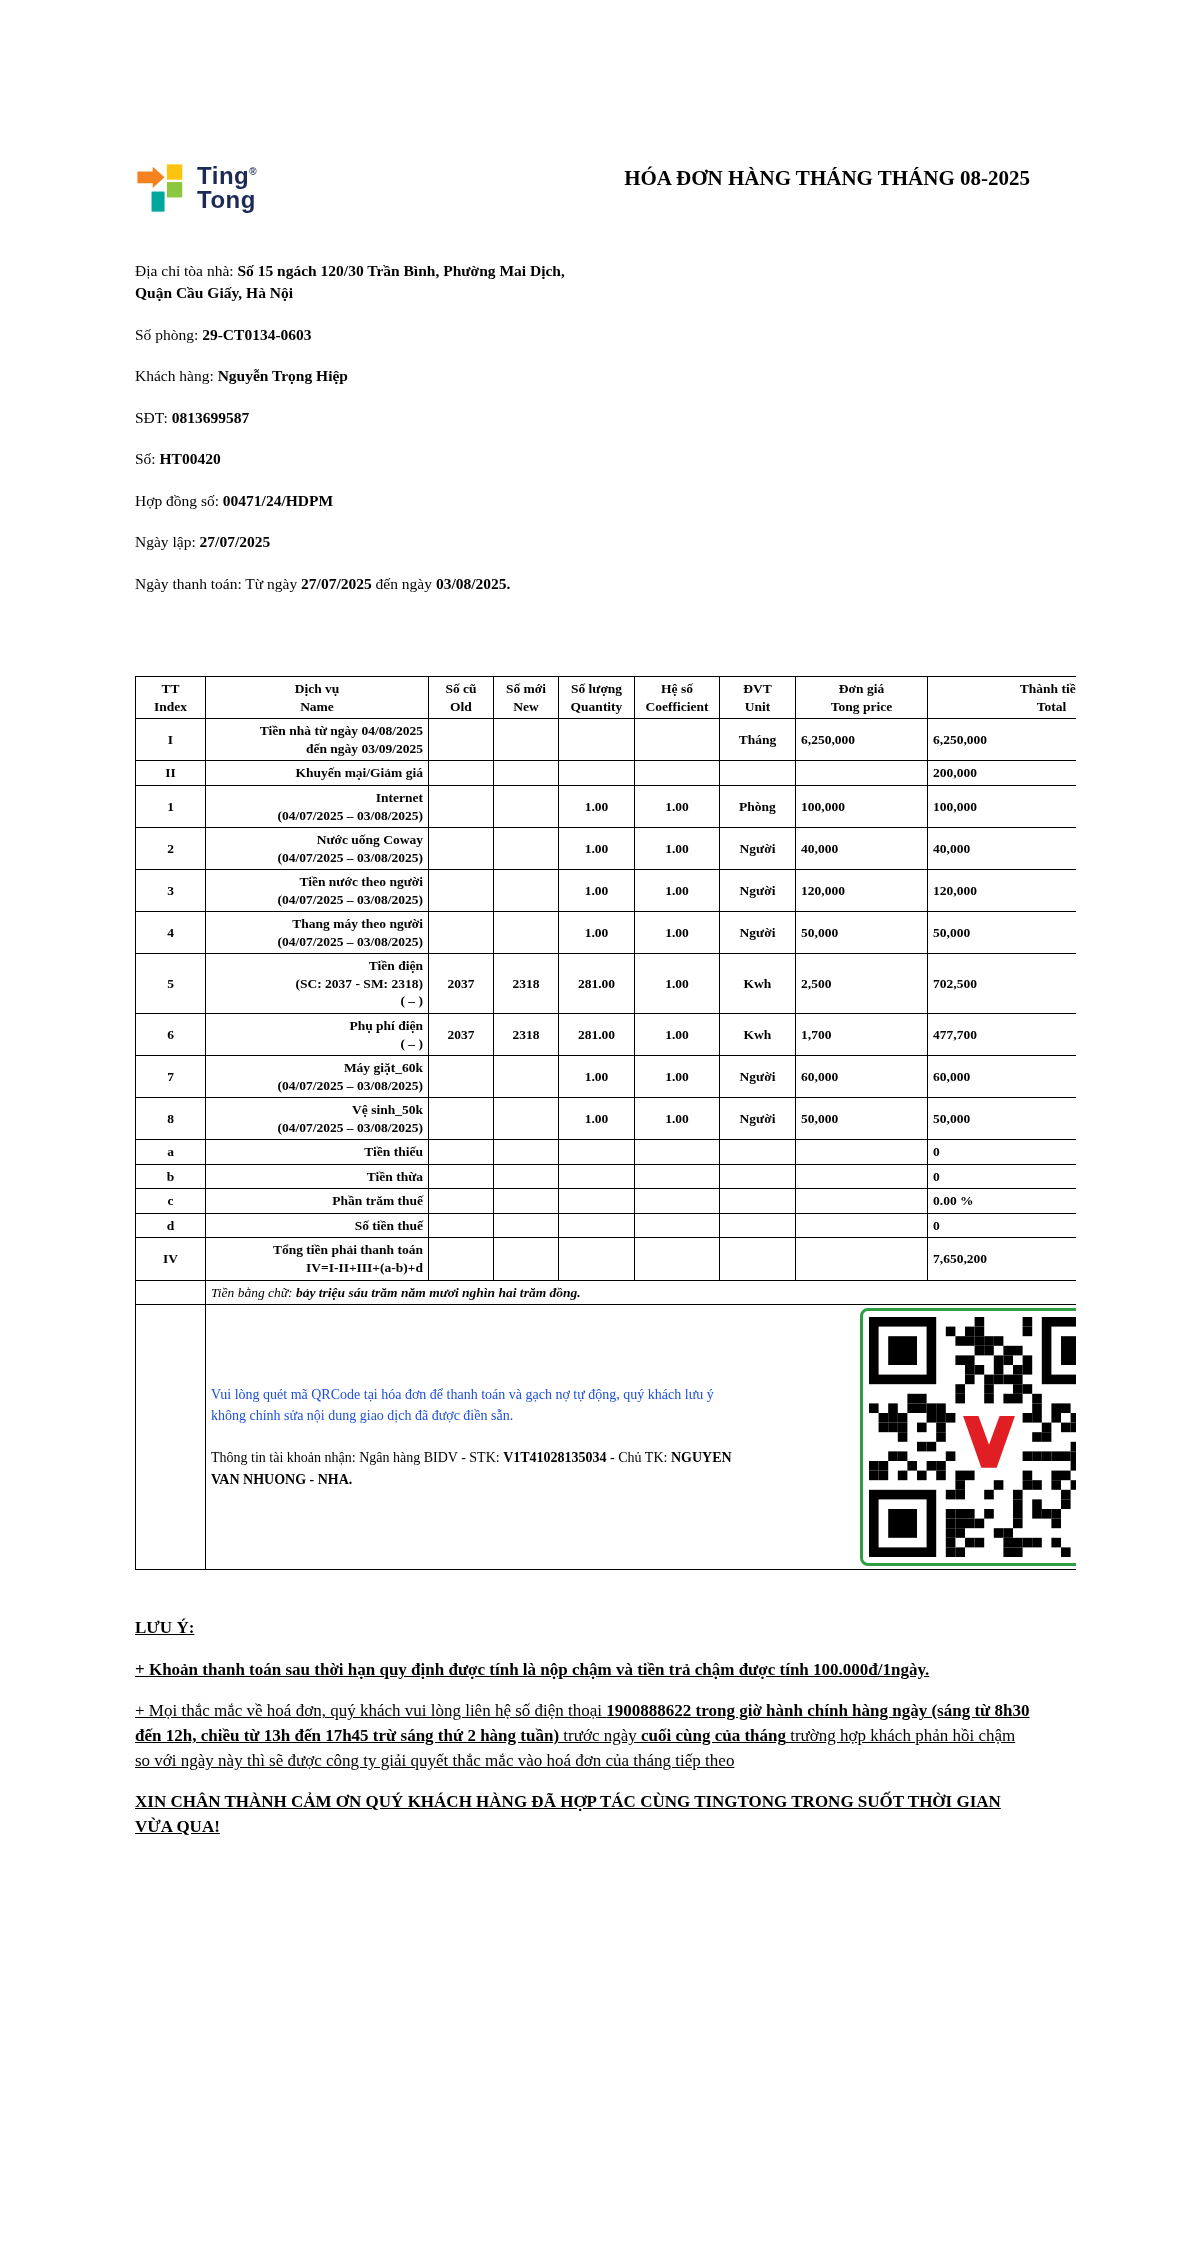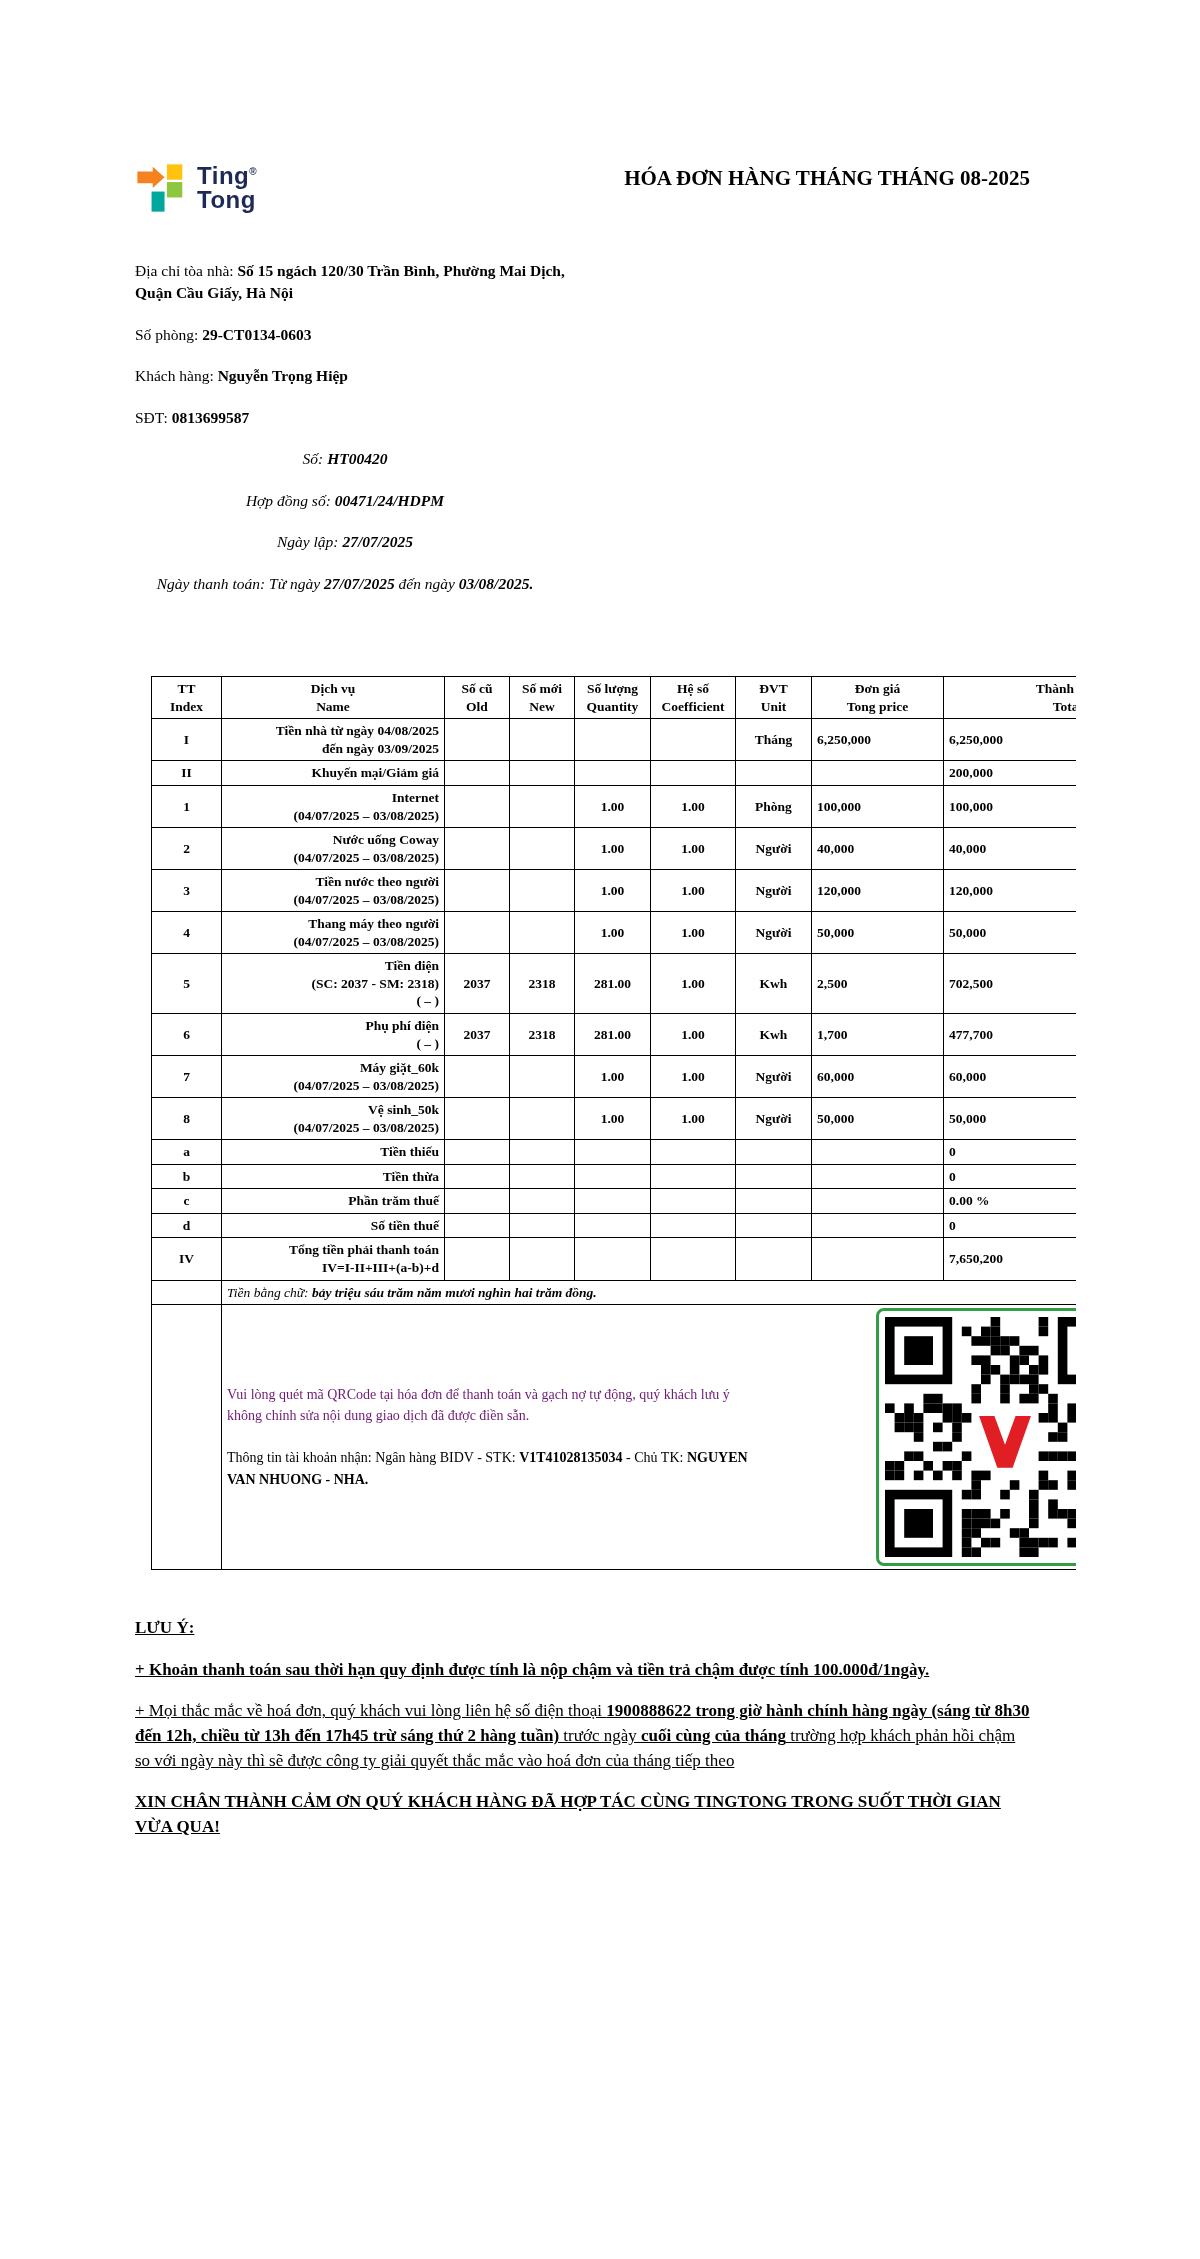--- a/index.html
+++ b/index.html
@@ -15,24 +15,24 @@
   
   .header{display:flex;justify-content:space-between;align-items:flex-start;width:895px;margin-bottom:46px;}
   .logo{display:flex;align-items:center;gap:10px;}
   .logo-icon{width:52px;height:52px;display:block;}
   .logo-text{font-family:"Liberation Sans",sans-serif;font-weight:bold;font-size:24px;line-height:1.02;color:#1e2a56;letter-spacing:.5px;}
   .reg{font-size:10px;vertical-align:super;font-weight:bold;}
   .doc-title{width:420px;text-align:right;font-weight:bold;font-size:21px;line-height:1.55;}
   
   .info{display:flex;justify-content:space-between;width:895px;margin-bottom:62px;font-size:15.5px;line-height:1.45;flex-direction:column;}
   .info-left{width:470px;}
-  .info-right{width:420px;text-align:center;font-style:italic;}
+  .info-right{width:420px;text-align:left;}
   .entry{margin-bottom:19px;}
   
-  table.invoice{border-collapse:collapse;table-layout:fixed;width:1040px;font-size:13.5px;font-weight:bold;margin-left:16px;}
+  table.invoice{border-collapse:collapse;table-layout:fixed;width:1040px;font-size:13.5px;font-weight:bold;}
   table.invoice th,table.invoice td{border:1px solid #000;padding:3px 5px;vertical-align:middle;line-height:1.3;overflow:hidden;}
   table.invoice thead th{text-align:center;}
   .c-tt{text-align:center;}
   .c-name{text-align:right;}
   .c-old,.c-new,.c-qty,.c-coef,.c-unit{text-align:center;}
   .c-price,.c-total{text-align:left;}
   .words-cell{font-weight:normal;font-style:italic;padding:4px 8px;}
   .words-cell b{font-style:italic;}
   .qr-cell{padding:12px 25px;font-weight:normal;}
   .qr-flex{display:flex;justify-content:space-between;align-items:center;min-height:252px;}
@@ -344,21 +344,21 @@
     <tbody>
       <tr>
         <td class="c-tt"></td>
         <td colspan="8" class="words-cell"><span>Tiền bằng chữ: </span><b>bảy triệu sáu trăm năm mươi nghìn hai trăm đồng.</b></td>
       </tr>
       <tr>
         <td class="c-tt"></td>
         <td colspan="8" class="qr-cell">
           <div class="qr-flex">
             <div class="qr-texts">
-              <p class="notice" style="color:#701a75;">Vui lòng quét mã QRCode tại hóa đơn để thanh toán và gạch nợ tự động, quý khách lưu ý không chỉnh sửa nội dung giao dịch đã được điền sẵn.</p>
+              <p class="notice" style="color:#1d4ed8;">Vui lòng quét mã QRCode tại hóa đơn để thanh toán và gạch nợ tự động, quý khách lưu ý không chỉnh sửa nội dung giao dịch đã được điền sẵn.</p>
               <p class="account"><span>Thông tin tài khoản nhận: Ngân hàng BIDV - STK: </span><b>V1T41028135034</b><span> - Chủ TK: </span><b>NGUYEN VAN NHUONG - NHA.</b></p>
             </div>
             <div class="qr-box">
               <svg width="240" height="240" viewBox="0 0 250 250">
                   <rect x="0" y="0" width="250" height="250" fill="#ffffff"></rect>
                   <rect x="0" y="0" width="70" height="70" fill="#000"></rect>
                   <rect x="10" y="10" width="50" height="50" fill="#fff"></rect>
                   <rect x="20" y="20" width="30" height="30" fill="#000"></rect>
                   <rect x="180" y="0" width="70" height="70" fill="#000"></rect>
                   <rect x="190" y="10" width="50" height="50" fill="#fff"></rect>

